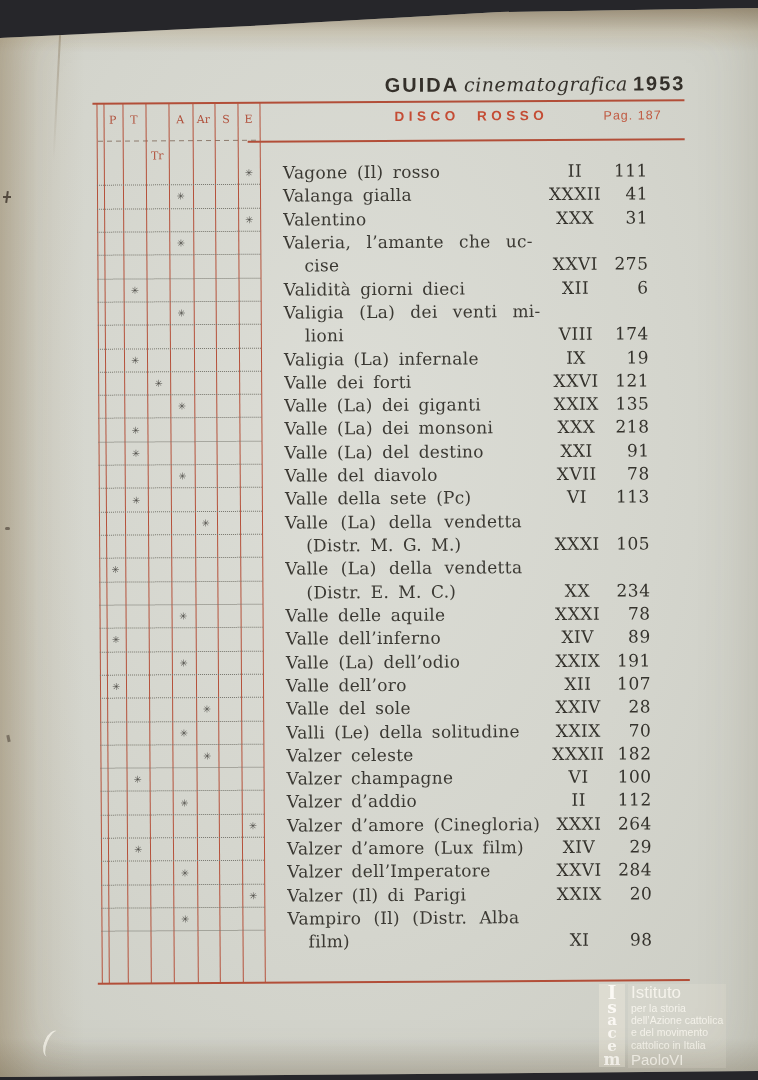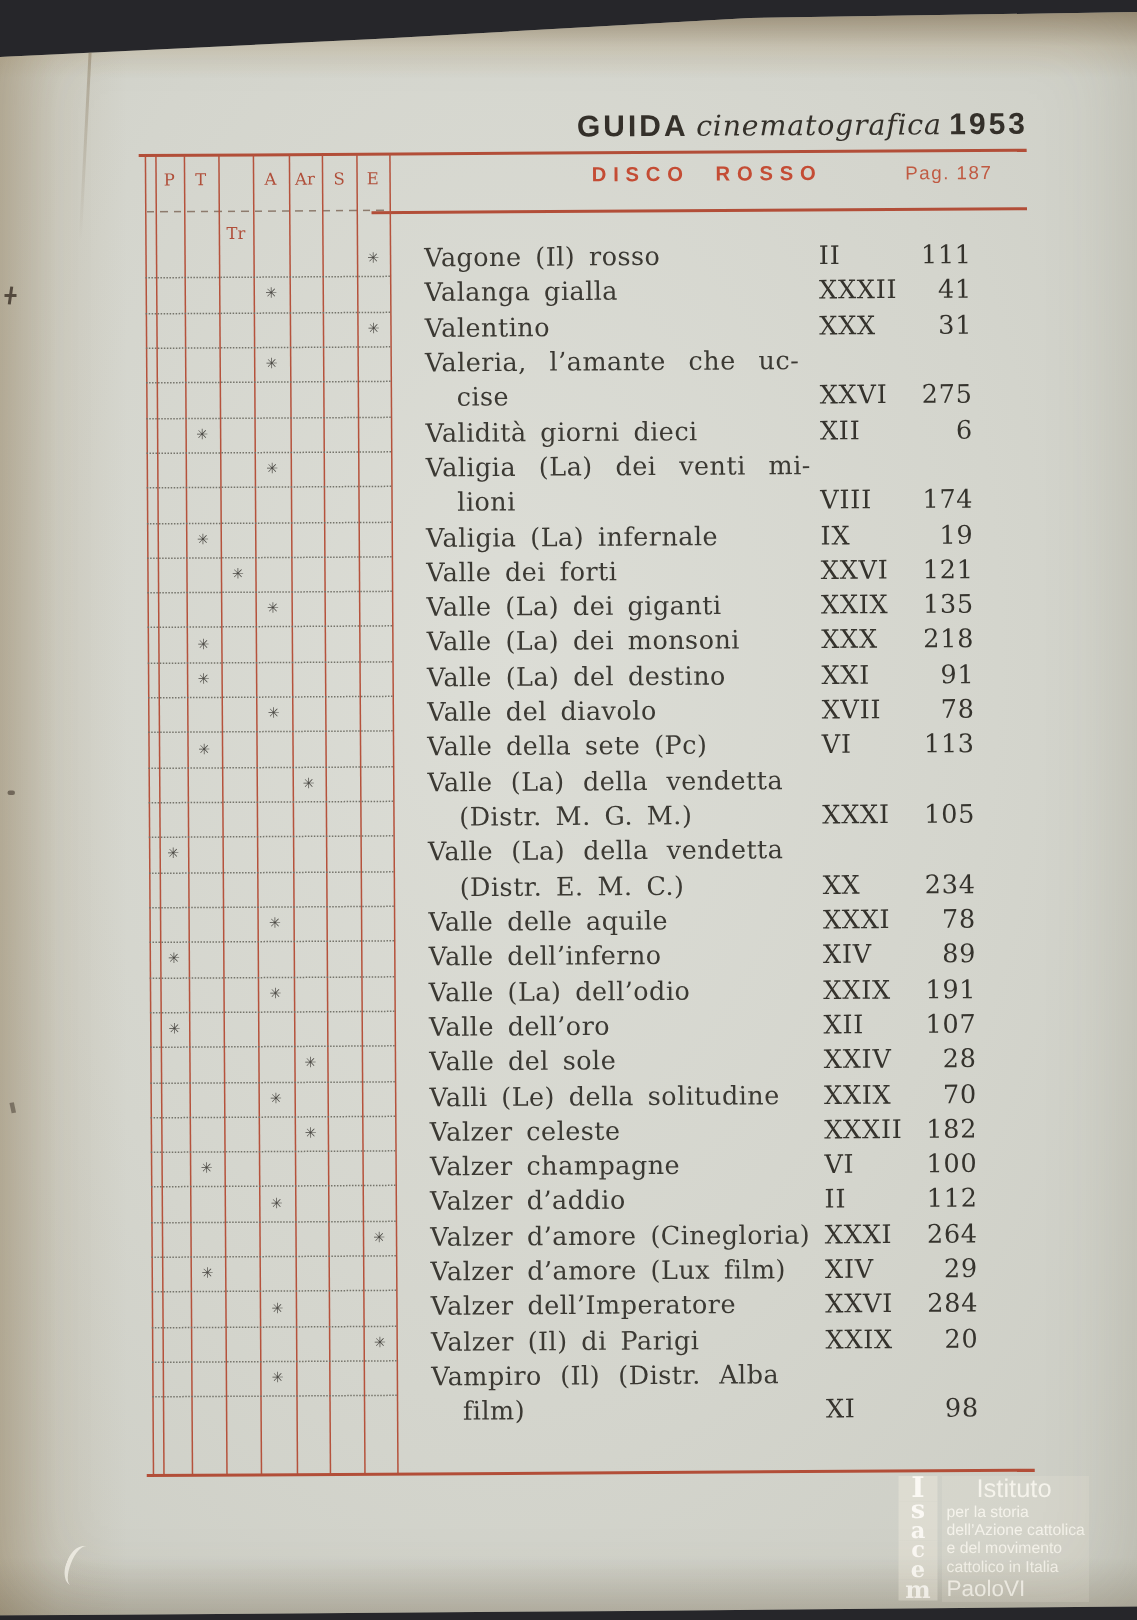--- a/index.html
+++ b/index.html
@@ -60,35 +60,35 @@
   
   .rows{position:absolute;left:99px;top:161px;width:551px;}
   .row{display:flex;height:23.32px;line-height:23.32px;font-size:17px;color:#3b3933;}
   .cells{position:relative;width:163px;border-bottom:1.6px dotted #75746b;box-sizing:border-box;}
   .row.last .cells{border-bottom:none;}
   .mark{position:absolute;top:50%;transform:translate(-50%,-50%);
     font-family:"DejaVu Sans", sans-serif;font-size:9.5px;color:#4a4843;}
   .tt{flex:1;padding-left:23px;white-space:nowrap;letter-spacing:.3px;word-spacing:3.5px;}
   .tt.ind{padding-left:44px;}
   .tt.sp1{word-spacing:6.5px;} .tt.sp2{word-spacing:9.5px;}
-  .vol{width:58px;text-align:left;white-space:nowrap;letter-spacing:.5px;color:#35332d;}
+  .vol{width:58px;text-align:center;white-space:nowrap;letter-spacing:.5px;color:#35332d;}
   .pg{width:44px;text-align:right;white-space:nowrap;letter-spacing:.5px;color:#35332d;}
 
   
   .watermark{position:absolute;left:599px;top:984px;display:flex;gap:3px;}
   .wm-logo{display:flex;flex-direction:column;width:26px;}
   .wm-logo div{background:rgba(238,233,220,.45);color:rgba(253,251,246,.92);
     font-family:"DejaVu Serif", serif;font-weight:bold;text-align:center;}
   .wm-logo .l0{font-size:19px;height:17px;line-height:16px;}
   .wm-logo .l1{font-size:17px;height:13px;line-height:12px;}
   .wm-logo .l2,.wm-logo .l3,.wm-logo .l4{font-size:15px;height:13px;line-height:12px;}
   .wm-logo .l5{font-size:16px;height:14px;line-height:13px;}
   .wm-text{background:rgba(238,233,220,.22);padding:0 3px;color:rgba(250,248,241,.85);
     font-family:"Liberation Sans", sans-serif;white-space:nowrap;}
-  .wm-text .big{font-size:17px;line-height:18px;margin-left:20px;}
+  .wm-text .big{font-size:17px;line-height:18px;}
   .wm-text .small{font-size:10.5px;line-height:12.2px;}
   .wm-text .end{font-size:15px;line-height:17px;}
 
   
   .stitch{position:absolute;background:#53493f;}
   .s1a{left:6px;top:191px;width:2px;height:12px;transform:rotate(8deg);}
   .s1b{left:3px;top:196px;width:8px;height:2px;}
   .s2{left:5px;top:527px;width:5px;height:3px;border-radius:2px;opacity:.7;}
   .s3{left:7px;top:735px;width:3px;height:7px;transform:rotate(-12deg);opacity:.6;}
   .thread{position:absolute;left:44px;top:1030px;width:14px;height:28px;background:none;

